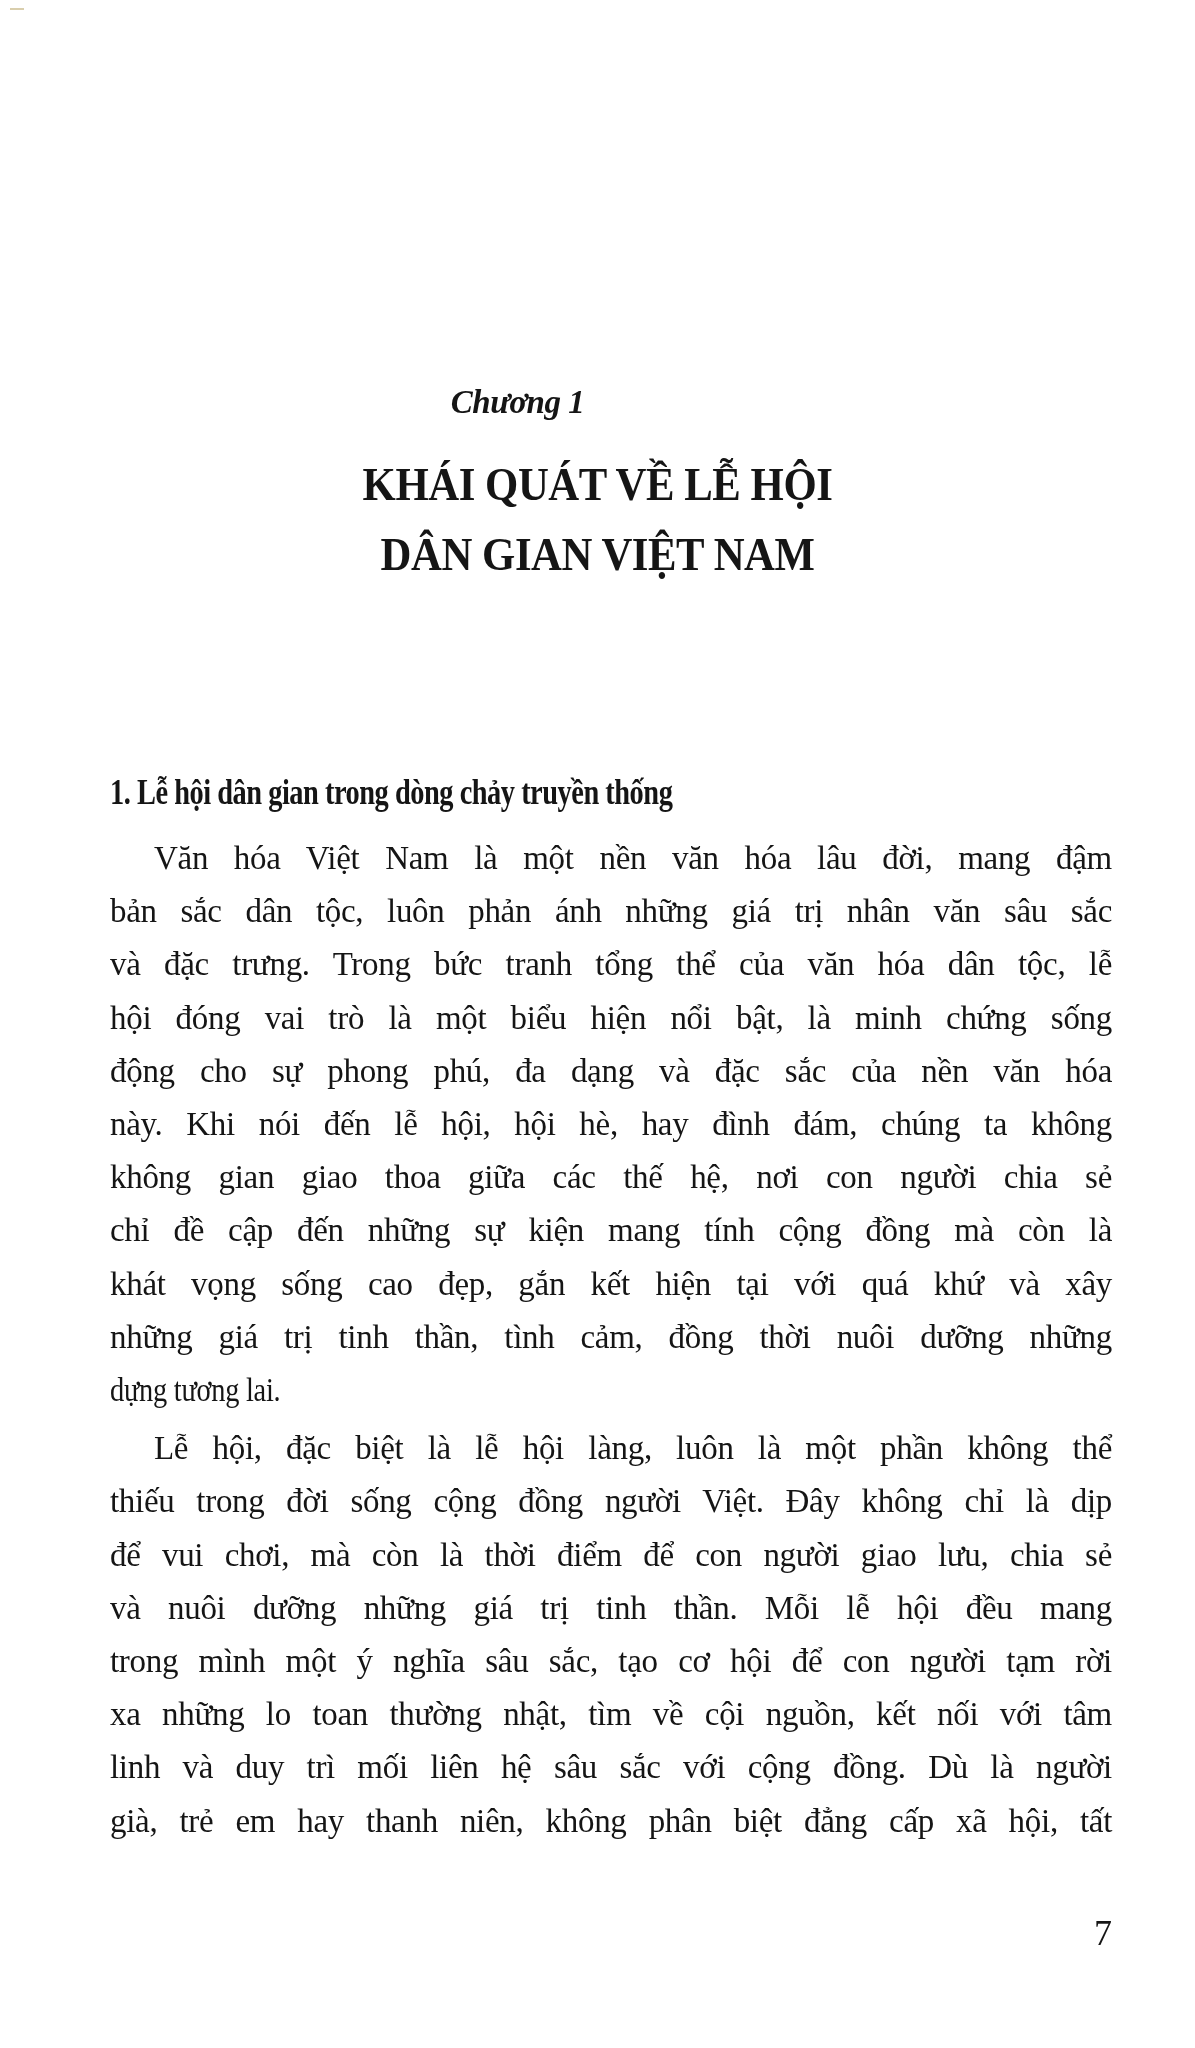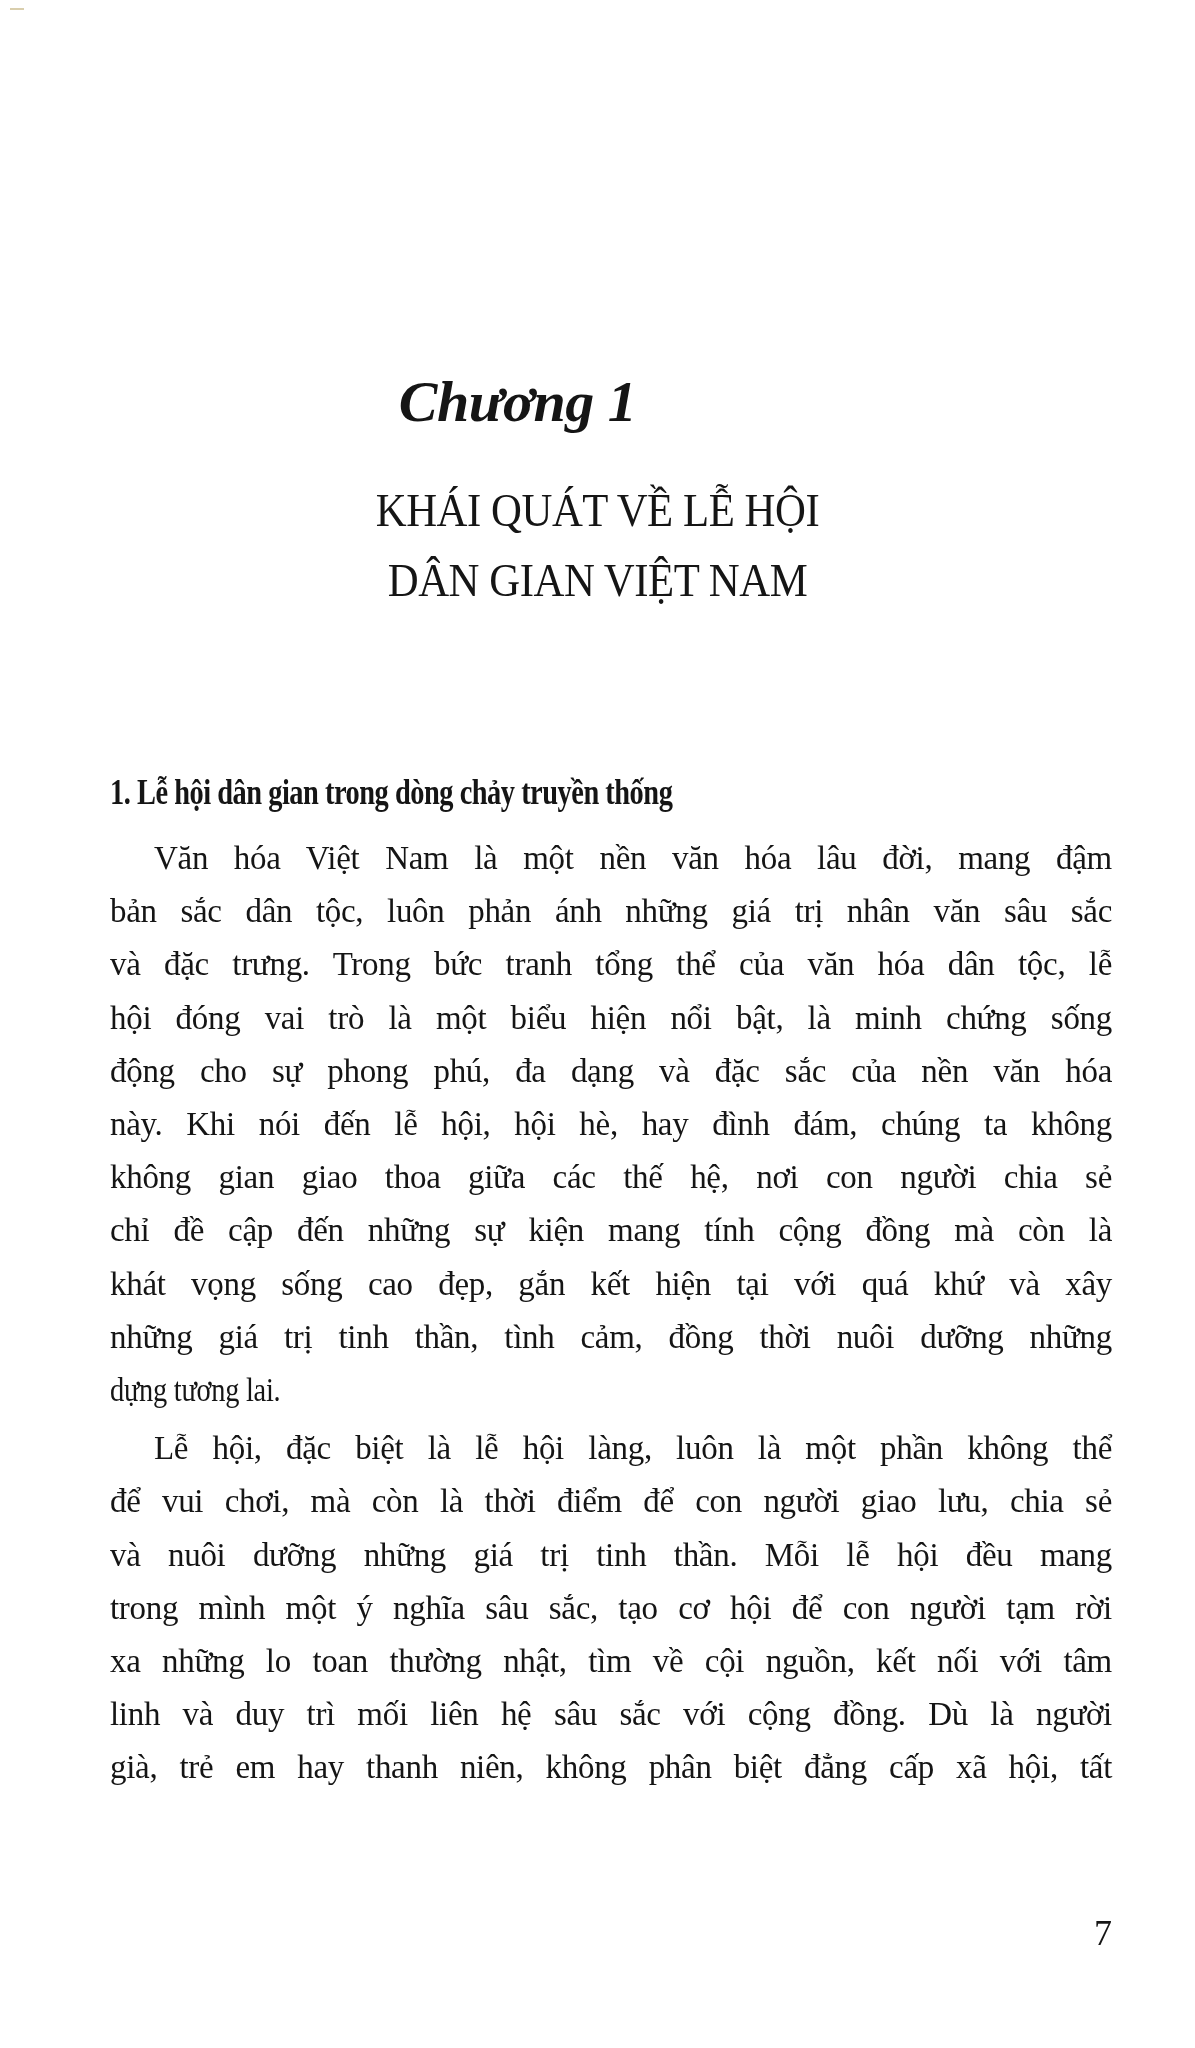--- a/index.html
+++ b/index.html
@@ -1,19 +1,19 @@
 <!DOCTYPE html>
 <html><head>
 <meta charset="utf-8">
 <style>
   html, body { margin:0; padding:0; background:#ffffff; }
   body { width:1195px; height:2048px; position:relative; overflow:hidden; color:#151515; font-family:"Liberation Serif", "DejaVu Serif", serif; }
   .mark { position:absolute; left:10px; top:8px; width:14px; height:2px; background:#c9b98a; opacity:.7; }
-  .chapter-label { position:absolute; left:0; width:1035px; top:372px; text-align:center; font-style:italic; font-weight:bold; font-size:58px; line-height:60px; letter-spacing:-0.5px; }
-  .chapter-title { position:absolute; left:0; width:1195px; top:476px; text-align:center; font-weight:normal; font-size:46px; line-height:70px; letter-spacing:-0.5px; }
+  .chapter-label { position:absolute; left:0; width:1035px; top:372px; text-align:center; font-style:italic; font-weight:bold; font-size:33px; line-height:60px; letter-spacing:-0.5px; }
+  .chapter-title { position:absolute; left:0; width:1195px; top:450px; text-align:center; font-weight:bold; font-size:46px; line-height:70px; letter-spacing:-0.5px; }
   .chapter-title div { transform:scaleX(0.93); }
   .section-heading { position:absolute; left:110px; top:770px; width:1010px; font-weight:bold; font-size:35px; line-height:46px; letter-spacing:-0.6px; white-space:nowrap; transform-origin:left; }
   .body { position:absolute; left:110px; top:824px; width:1002px;margin-top:8px; }
   .para { font-size:33px; line-height:53.2px; text-align:justify; text-align-last:left; margin:0 0 5px 0; letter-spacing:-0.3px; word-spacing:0px; }
   .para .line { display:block; text-align:justify; text-align-last:justify; white-space:nowrap; overflow:visible; }
   .para .line.last { text-align-last:left; }
   .para .line.indent { padding-left:44px; }
   .page-number { position:absolute; left:1094px; top:1912px; font-size:36px; font-family:"Liberation Serif", serif; }
 </style>
 </head>
@@ -39,20 +39,21 @@
     <span class="line" style="display: block; white-space: nowrap;">động cho sự phong phú, đa dạng và đặc sắc của nền văn hóa</span>
     <span class="line" style="display: block; white-space: nowrap;">này. Khi nói đến lễ hội, hội hè, hay đình đám, chúng ta không</span>
     <span class="line" style="display: block; white-space: nowrap;">không gian giao thoa giữa các thế hệ, nơi con người chia sẻ</span>
     <span class="line" style="display: block; white-space: nowrap;">chỉ đề cập đến những sự kiện mang tính cộng đồng mà còn là</span>
     <span class="line" style="display: block; white-space: nowrap;">khát vọng sống cao đẹp, gắn kết hiện tại với quá khứ và xây</span>
     <span class="line" style="display: block; white-space: nowrap;">những giá trị tinh thần, tình cảm, đồng thời nuôi dưỡng những</span>
     <span class="line last" style="display: block; white-space: nowrap; transform-origin: left center; transform: scaleX(0.86);">dựng tương lai.</span>
   </p>
   <p class="para">
     <span class="line indent" style="display: block; white-space: nowrap;">Lễ hội, đặc biệt là lễ hội làng, luôn là một phần không thể</span>
+    <span class="line" style="display: block; white-space: nowrap;">thiếu trong đời sống cộng đồng người Việt. Đây không chỉ là dịp</span>
     <span class="line" style="display: block; white-space: nowrap;">để vui chơi, mà còn là thời điểm để con người giao lưu, chia sẻ</span>
     <span class="line" style="display: block; white-space: nowrap;">và nuôi dưỡng những giá trị tinh thần. Mỗi lễ hội đều mang</span>
     <span class="line" style="display: block; white-space: nowrap;">trong mình một ý nghĩa sâu sắc, tạo cơ hội để con người tạm rời</span>
     <span class="line" style="display: block; white-space: nowrap;">xa những lo toan thường nhật, tìm về cội nguồn, kết nối với tâm</span>
     <span class="line" style="display: block; white-space: nowrap;">linh và duy trì mối liên hệ sâu sắc với cộng đồng. Dù là người</span>
     <span class="line" style="display: block; white-space: nowrap;">già, trẻ em hay thanh niên, không phân biệt đẳng cấp xã hội, tất</span>
   </p>
 </div>
 
 <div class="page-number">7</div>

